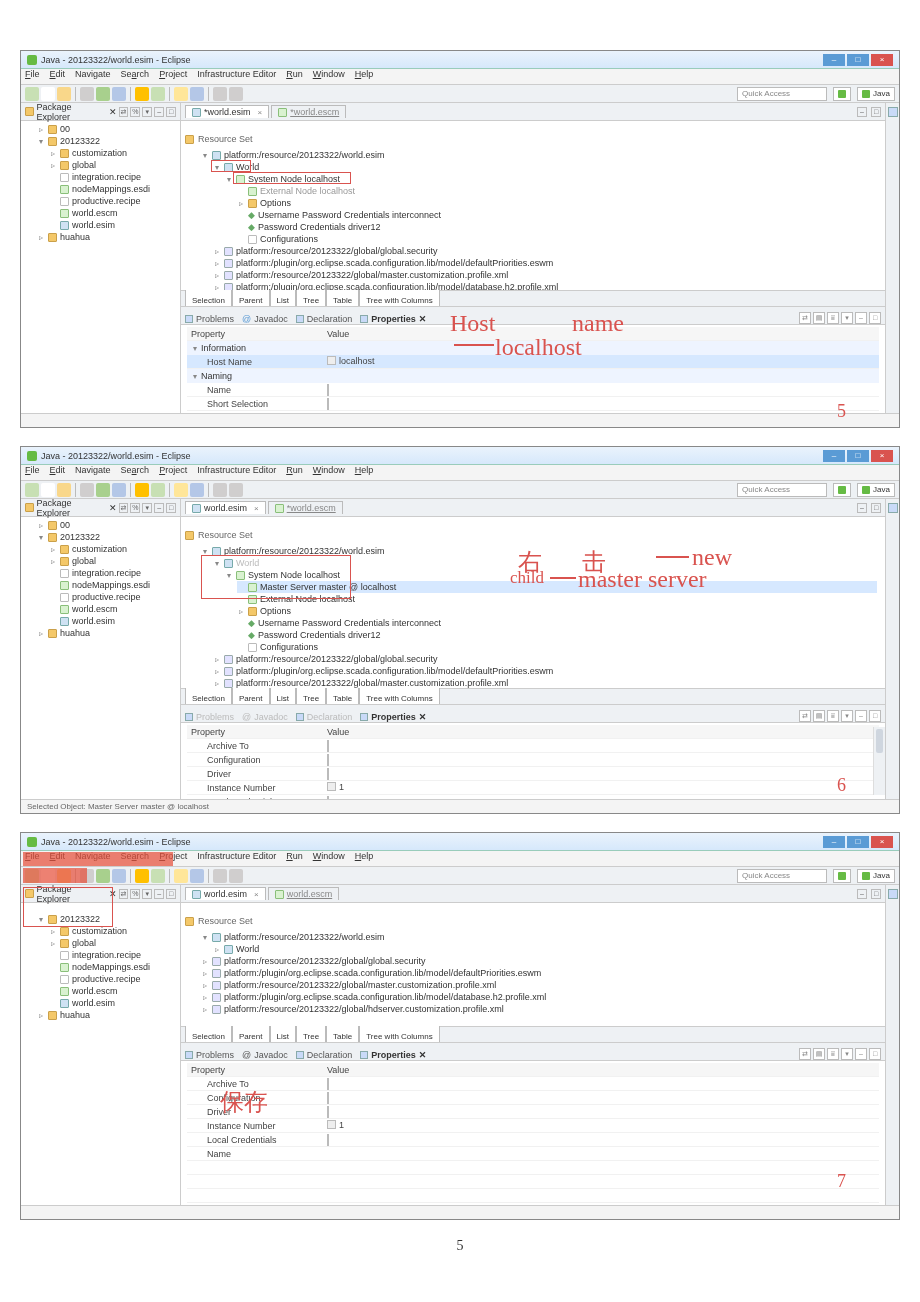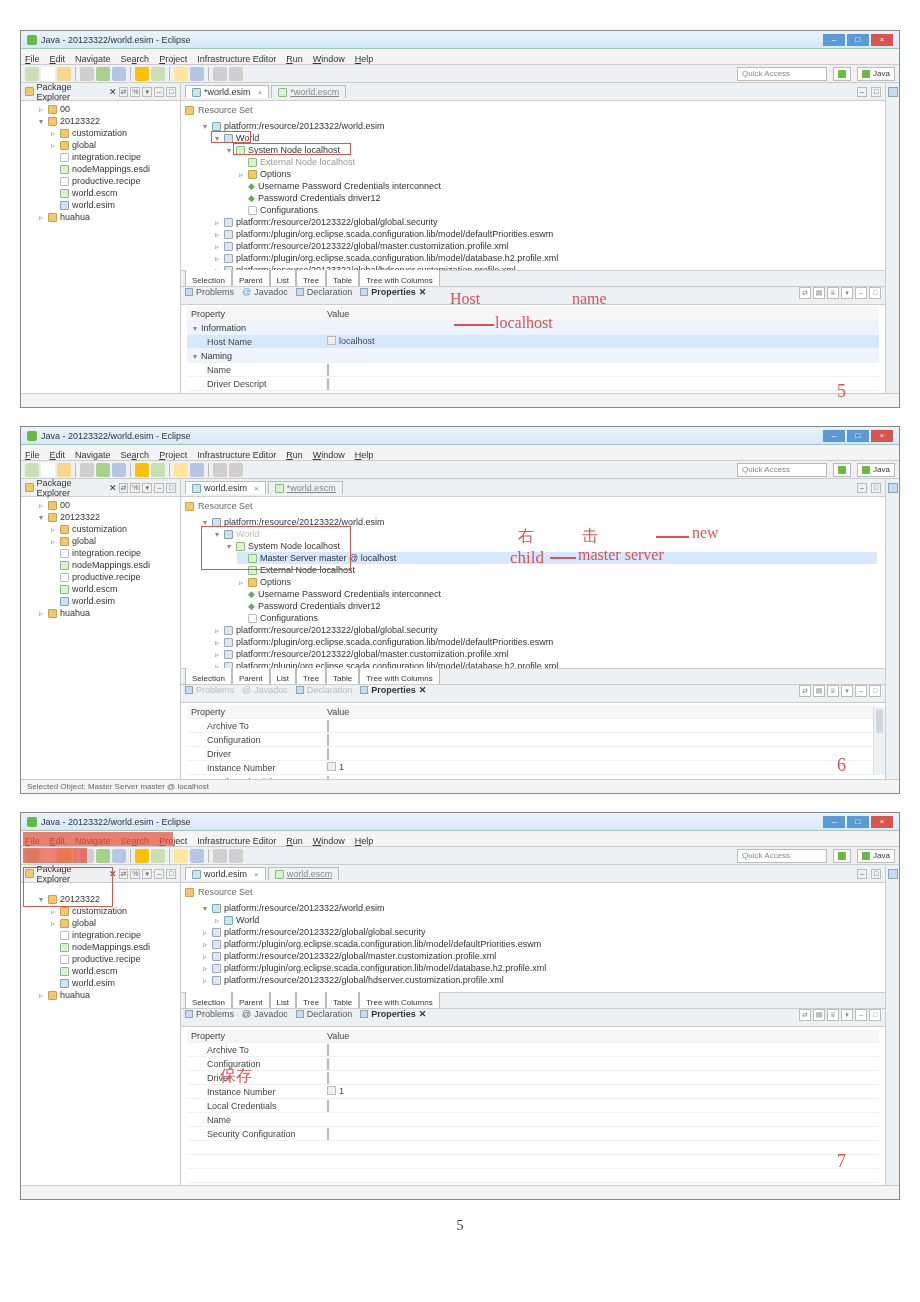--- a/index.html
+++ b/index.html
@@ -1,25 +1,25 @@
 <!DOCTYPE html>
 <html><head>
 <meta charset="utf-8">
 <style>
   * { box-sizing: border-box; margin: 0; padding: 0; }
   body { background: #fff; font-family: "Segoe UI", Tahoma, sans-serif; font-size: 9px; color: #333; width: 920px; }
-  .page { padding: 30px 20px 10px 20px; }
+  .page { padding: 30px 20px 10px 20px; margin-top: 20px; }
   .shot-outer { position: relative; margin-bottom: 18px; }
   .shot { border: 1px solid #888; background: #fff; position: relative; }
   .titlebar { height: 18px; background: linear-gradient(#eaf3fc,#d6e8fb); display: flex; align-items: center; padding: 0 6px; border-bottom: 1px solid #9cb; font-size: 9px; color: #333; }
   .titlebar .t-ico { width: 10px; height: 10px; background: #6b4; margin-right: 4px; border-radius: 2px; }
   .winbtns { margin-left: auto; display: flex; }
   .winbtns span { width: 22px; height: 12px; display: inline-block; margin-left: 2px; font-size: 8px; line-height: 12px; text-align: center; color:#fff; }
   .wb-min { background:#5a9bd5; } .wb-max { background:#5a9bd5; } .wb-close { background:#d9534f; }
-  .menubar { height: 16px; background: #f4f4f4; border-bottom: 1px solid #ccc; display: flex; align-items: flex-end; padding-left: 4px; gap: 10px; font-size: 9px; color: #333; }
+  .menubar { height: 16px; background: #f4f4f4; border-bottom: 1px solid #ccc; display: flex; align-items: flex-start; padding-left: 4px; gap: 10px; font-size: 9px; color: #333; }
   .menubar span u { text-decoration: underline; }
   .toolbar { height: 18px; background: #eef1f4; border-bottom: 1px solid #ccc; display: flex; align-items: center; padding: 0 4px; gap: 2px; }
   .tbtn { width: 14px; height: 14px; border-radius: 2px; }
   .c1{background:#c8e0b4}.c2{background:#fff}.c3{background:#f9d78a}.c4{background:#a8d08d}.c5{background:#b4c7e7}.c6{background:#ffc000}.c7{background:#d0cece}.c8{background:#ffe699}
   .sep { width:1px; height:14px; background:#bbb; margin: 0 2px; }
   .quick { margin-left:auto; border:1px solid #bbb; height:14px; width:90px; padding:0 4px; font-size:8px; line-height:12px; color:#888; background:#fff; }
   .perspbtn { border:1px solid #bbb; padding:0 4px; height:14px; line-height:12px; font-size:8px; margin-left:4px; display:flex; align-items:center; gap:3px; background:#fff; }
   .gico{width:8px;height:8px;background:#6b4;border-radius:1px}
   .body3 { display:flex; height: var(--bh,240px); }
   .left { width:160px; border-right:1px solid #ccc; background:#fff; display:flex; flex-direction:column; }
@@ -36,45 +36,45 @@
   .filg{background:#d9f2d0;border:1px solid #8abf7a}
   .xml{background:#e2e2ff;border:1px solid #9aa}
   .wrl{background:#cfe2f3;border:1px solid #7aa}
   .tw{width:8px;color:#888;display:inline-block;text-align:center;font-size:8px}
   .editor { flex:1; display:flex; flex-direction:column; border-left:none;}
   .ed-tabs{ height:18px; background:#eef1f4; border-bottom:1px solid #ccc; display:flex; align-items:center; padding-left:4px; gap:2px;justify-content:flex-end; }
   .etab { border:1px solid #bbb; border-bottom:none; padding:1px 6px; font-size:9px; background:#fff; display:flex; align-items:center; gap:3px;}
   .etab.inact { background:#eef1f4; color:#888;text-decoration:underline; }
   .etab .x{color:#888;font-size:8px;margin-left:4px}
   .edbtns{margin-left:auto;display:flex;gap:2px;padding-right:4px}
-  .ed-body { flex:1; background:#fff; padding:2px 4px; overflow:hidden; position:relative;}
+  .ed-body { flex:1; background:#fff; padding:11px 4px; overflow:hidden; position:relative;}
   .ed-body .heading { font-size:9px; color:#666; padding:2px 0 3px; display:flex; align-items:center; gap:4px}
   .modelabs { height:16px; background:#eef1f4; border-top:1px solid #ccc; display:flex; align-items:center; padding-left:4px; gap:0;}
   .mtab { border:1px solid #bbb; border-bottom:none; padding:8px 6px; font-size:8px; background:#fff; height:26px; line-height:12px;}
   .panels { border-top:1px solid #ccc; background:#fff; }
-  .ptabs { height:18px; background:#eef1f4; border-bottom:1px solid #ccc; display:flex; align-items:flex-start; padding-left:4px; gap:8px; font-size:9px;}
+  .ptabs { height:18px; background:#eef1f4; border-bottom:1px solid #ccc; display:flex; align-items:flex-end; padding-left:4px; gap:8px; font-size:9px;}
   .ptab{ display:flex; align-items:center; gap:3px; color:#555;}
   .ptab.active{ font-weight:bold; color:#333;}
   .ptab .pici{width:8px;height:8px;background:#c9daf8;border:1px solid #8aa}
   .pactions{ margin-left:auto; display:flex; gap:2px; padding-right:4px;}
   .pactico{ width:12px; height:12px; border:1px solid #bbb; background:#fff; color:#888; font-size:7px; text-align:center; line-height:10px;}
   .props { padding:2px 6px; font-size:9px; }
   .prow { display:flex; height:14px; align-items:center; border-bottom:1px solid #f1f1f1; }
   .pcat { height:14px; background:#eef4ff; padding:0 4px; display:flex; align-items:center; font-size:9px; color:#333;}
   .pcat .tw{margin-right:2px}
   .pk { width:140px; padding-left:20px; color:#444;}
   .pv { flex:1; color:#444;}
   .vinp{ display:inline-flex; align-items:center; gap:3px;}
   .vbadge{ width:9px; height:9px; background:#eee; border:1px solid #bbb;}
   .rightbar{ width:14px; background:#eef1f4; border-left:1px solid #ccc; display:flex; flex-direction:column; align-items:center; padding-top:4px; gap:4px;}
   .rightbar .ric{width:10px;height:10px;background:#c9daf8;border:1px solid #8aa}
   .statusbar{ height:14px; background:#f4f4f4; border-top:1px solid #ccc; font-size:8px; color:#666; padding:0 6px; display:flex; align-items:center;}
   .hlbox{ position:absolute; border:1.5px solid #d9534f; pointer-events:none; }
   .anno { position:absolute; color:#d9534f; font-family: "Times New Roman", serif; pointer-events:none; }
-  .anno-lg{ font-size:16px; } .anno-md{ font-size:18px; }
+  .anno-lg{ font-size:24px; } .anno-md{ font-size:18px; }
   .anno-line{ position:absolute; background:#d9534f; height:1.5px; pointer-events:none;}
   .pagenum { text-align:center; font-family:"Times New Roman",serif; font-size:14px; color:#333; margin-top:6px; }
   .props-scroll{ max-height:76px; overflow:hidden; position:relative;}
   .scroll-thumb{ position:absolute; right:0; top:4px; width:12px; bottom:4px; background:#eef1f4; border-left:1px solid #ddd;}
   .scroll-thumb .th{ position:absolute; left:2px; right:2px; top:2px; height:24px; background:#cfd6df; border-radius:2px;}
   .hl-fill{ position:absolute; background:rgba(230,80,60,.72); pointer-events:none;}
 </style>
 </head>
 <body>
 
@@ -347,21 +347,21 @@
                 </div>
           <div class="pcat">
                   <span class="tw">▾</span>
                   <span>Naming</span>
                 </div>
           <div class="prow">
                   <div class="pk">Name</div>
                   <div class="pv"><span class="vbadge"></span></div>
                 </div>
           <div class="prow">
-                  <div class="pk">Driver Descript</div>
+                  <div class="pk">Short Selection</div>
                   <div class="pv"><span class="vbadge"></span></div>
                 </div>
         </div>
       </div>
     </div>
     <div class="rightbar">
       <div class="ric"></div>
     </div>
   </div>
   <div class="statusbar"></div>
@@ -885,24 +885,20 @@
                       <span>1</span>
                     </span></div>
                 </div>
           <div class="prow">
                   <div class="pk">Local Credentials</div>
                   <div class="pv"><span class="vbadge"></span></div>
                 </div>
           <div class="prow">
                   <div class="pk">Name</div>
                 </div>
-          <div class="prow">
-                  <div class="pk">Security Configuration</div>
-                  <div class="pv"><span class="vbadge"></span></div>
-                </div>
           <div class="prow"></div>
                 <div class="prow"></div>
                 <div class="prow"></div>
         </div>
       </div>
     </div>
     <div class="rightbar">
             <div class="ric"></div>
           </div>
   </div>

